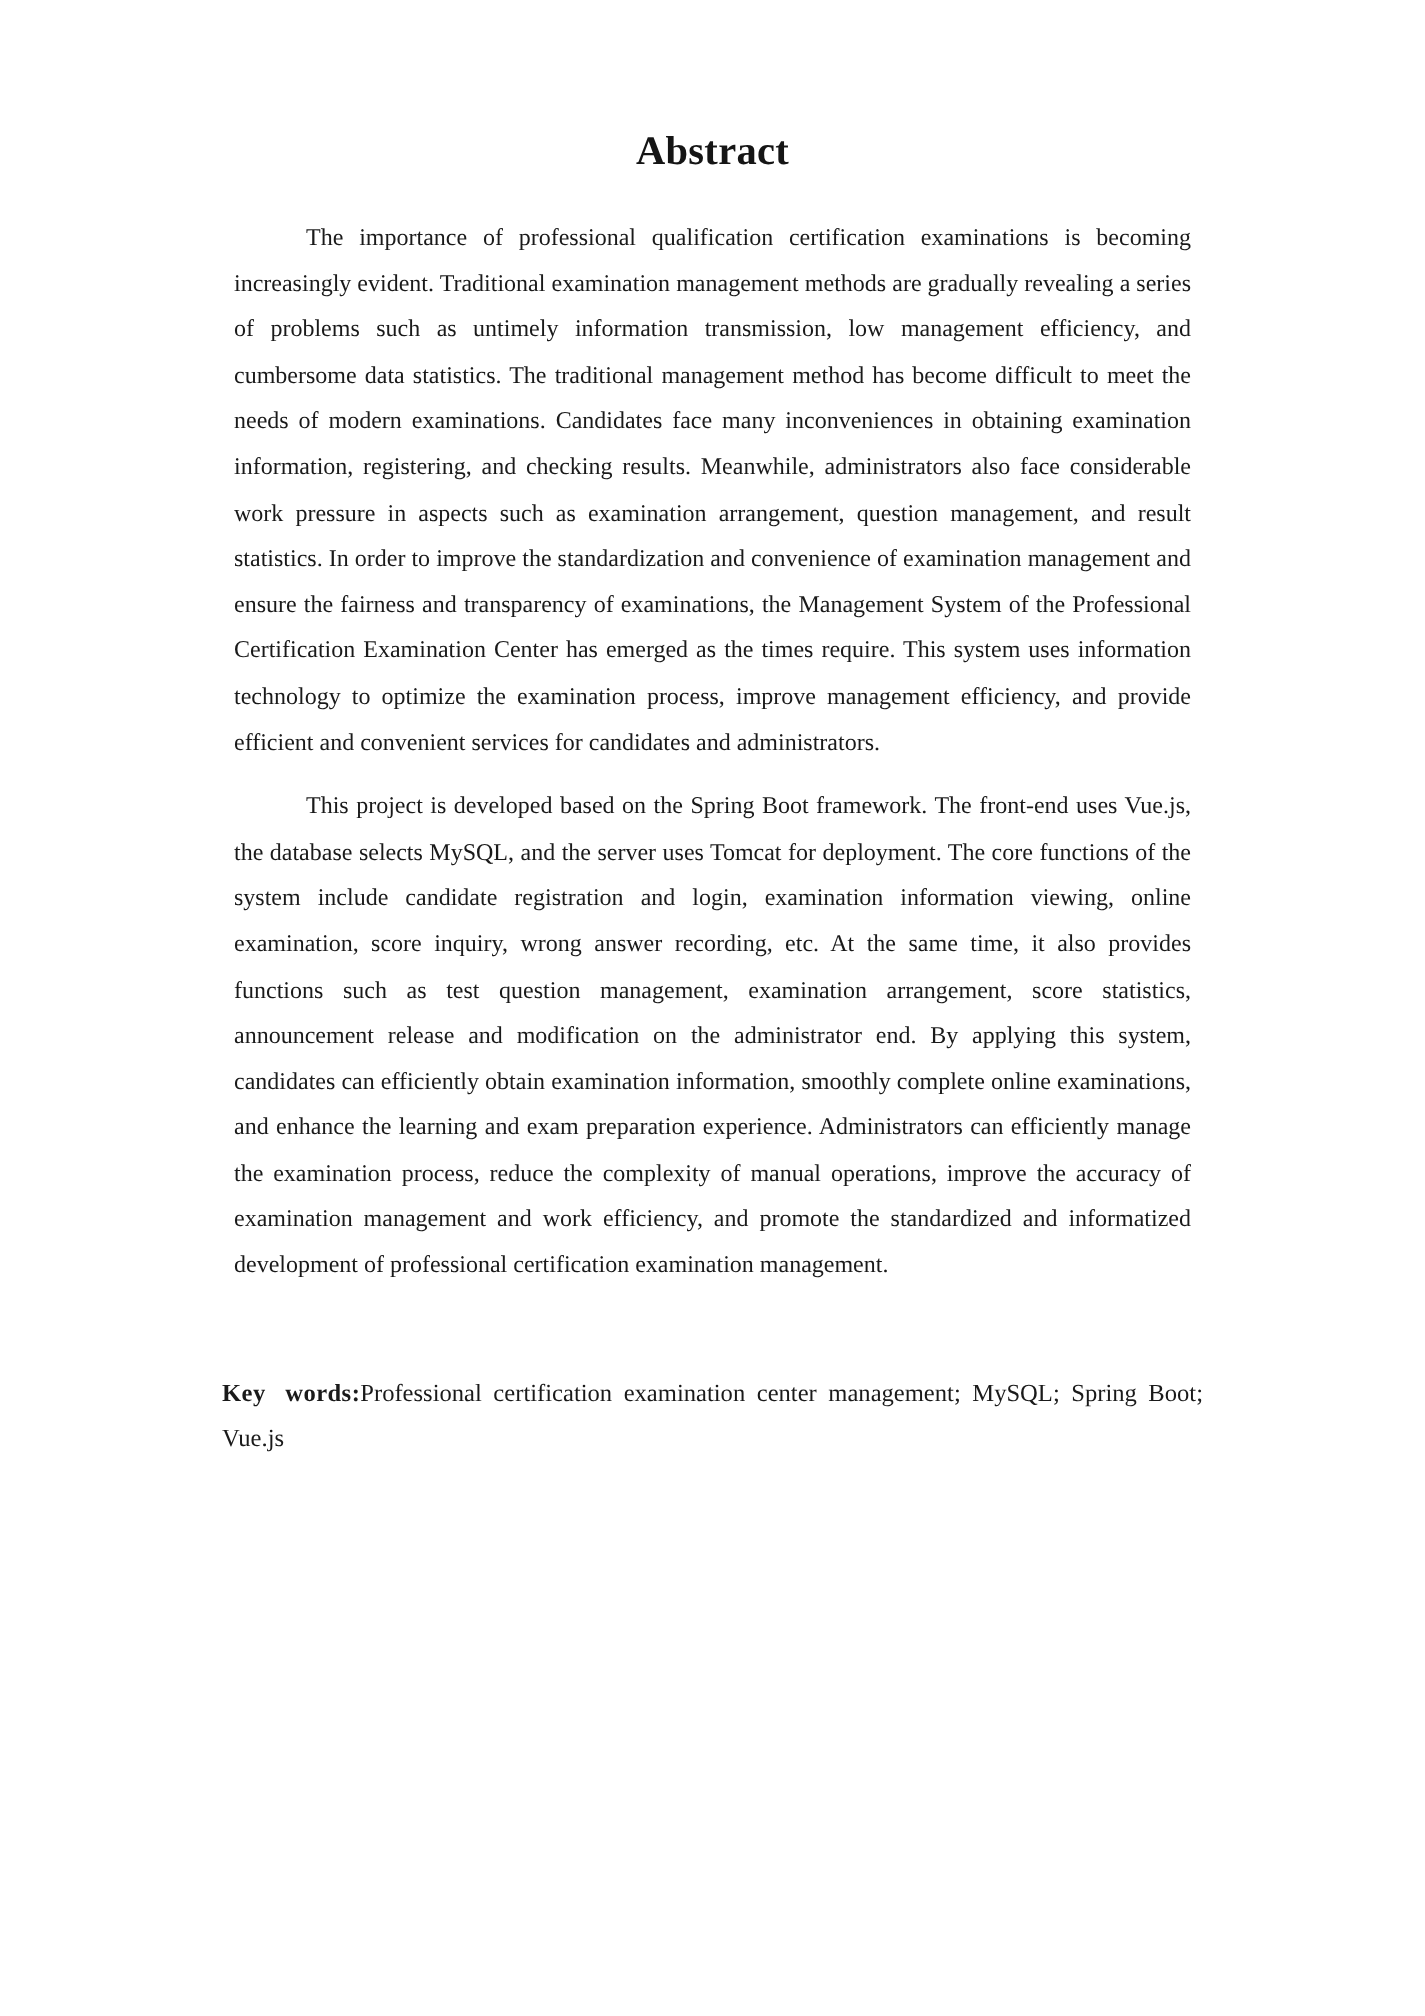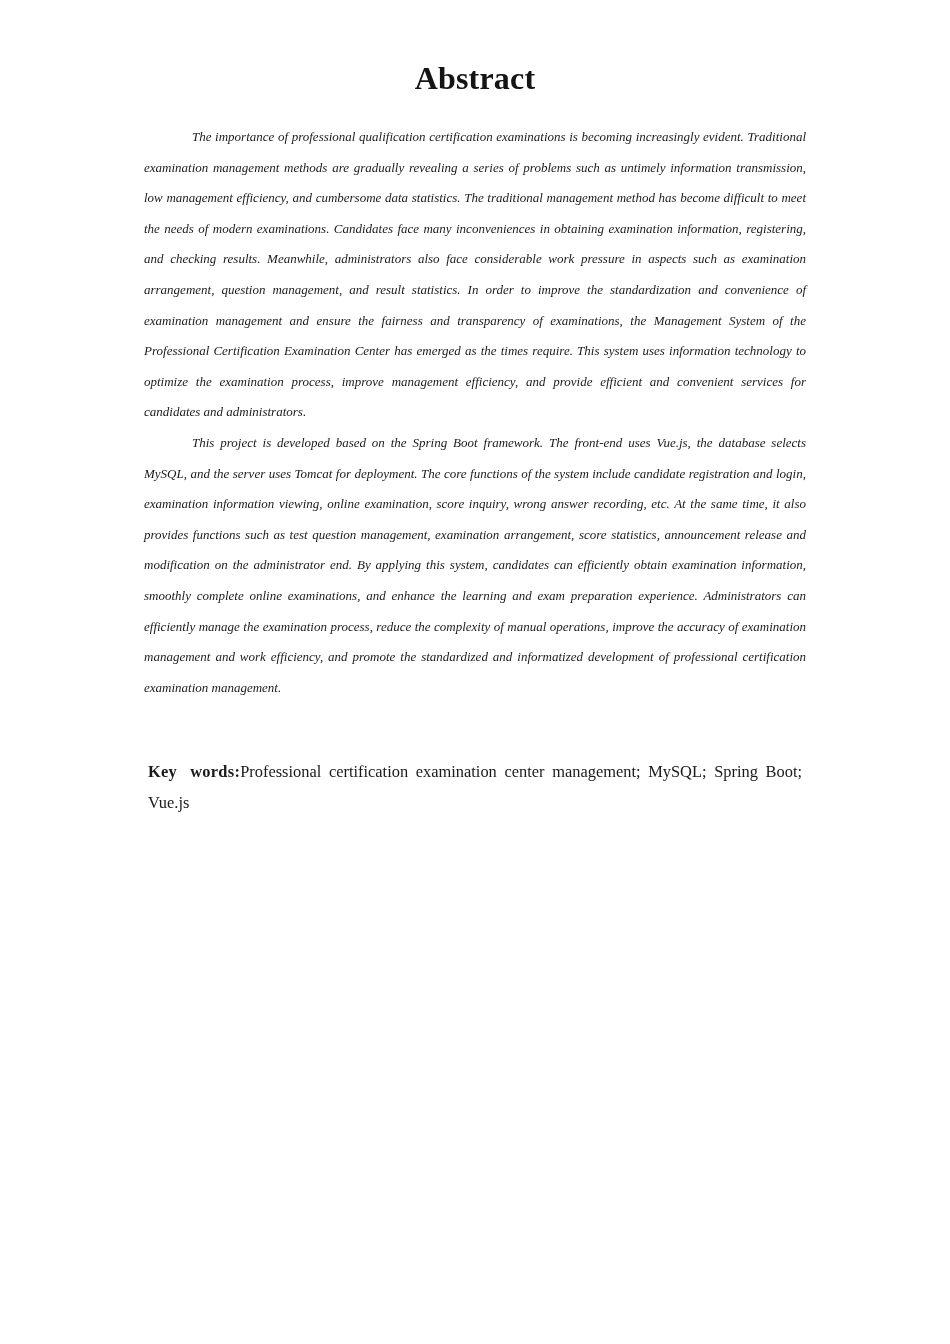--- a/index.html
+++ b/index.html
@@ -24,40 +24,39 @@
   }
 
   .content {
     position: absolute;
     left: 144px;
     top: 0;
     width: 662px;
   }
 
   .doc-title {
-    font-size: 32px;
+    font-size: 27px;
     font-weight: bold;
     text-align: center;
     letter-spacing: 0.2px;
     margin: 0;
-    padding-top: 62px;
+    padding-top: 84px;
     line-height: 32px;
     color: #151515;
   }
 
   .para {
-    font-size: 13px;
+    font-size: 16px;
     line-height: 30.6px;
     text-align: justify;
     text-justify: inter-word;
     text-indent: 48px;
-    margin: 0;
+    margin: 12px;
     color: #1a1a1a;
     hyphens: none;
-    font-style: italic;
     -webkit-hyphens: none;
   }
 
   .para.first {
     margin-top: 28px;
   }
 
   .keywords {
     font-size: 16.4px;
     line-height: 30.6px;

